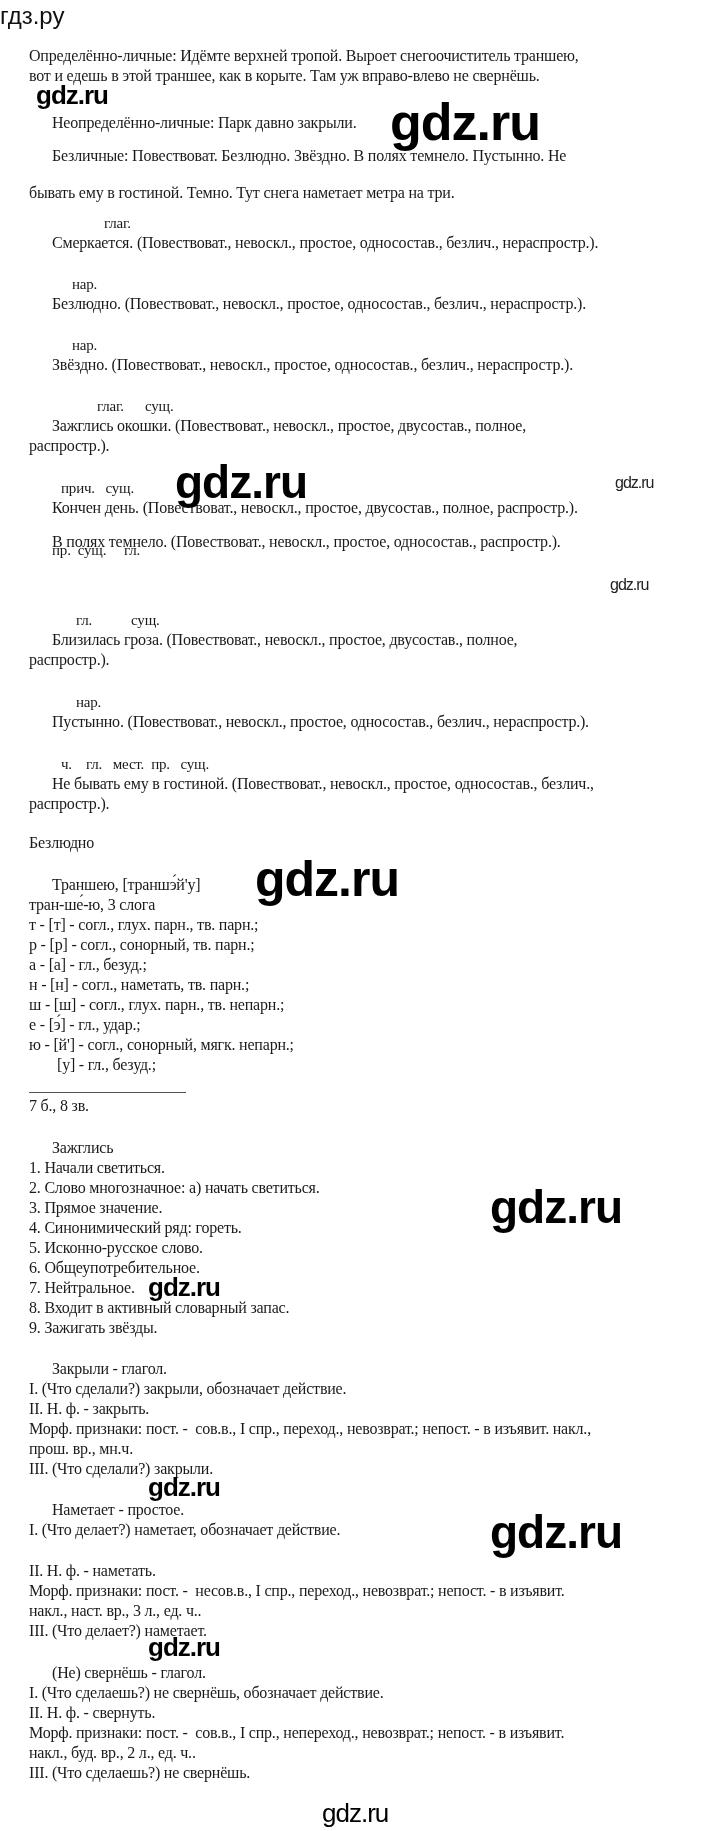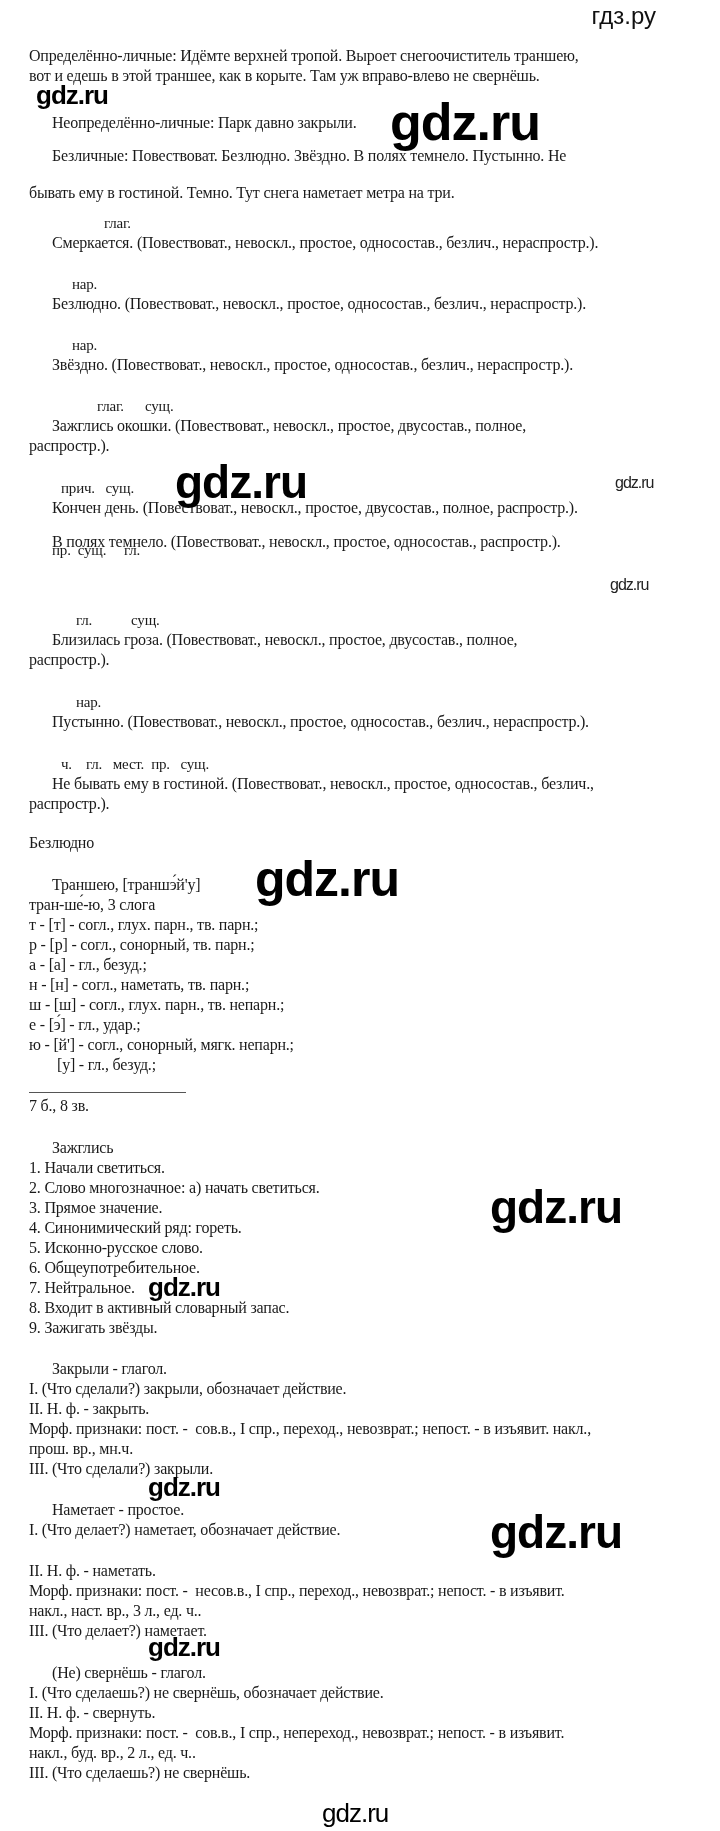--- a/index.html
+++ b/index.html
@@ -1,21 +1,21 @@
 <!DOCTYPE html>
 <html><head>
 <meta charset="utf-8">
 <style>
   html, body { margin: 0; padding: 0; background: #ffffff; }
   body {
     width: 720px; height: 1831px; position: relative; overflow: hidden;
     font-family: "Liberation Serif", serif; color: #1a1a1a;
   }
   .site-title {
-    position: absolute; top: 2px; left: 0; width: 656px; text-align: right;
+    position: absolute; top: 2px; left: 0; width: 656px; text-align: left;
     font-family: "Liberation Sans", sans-serif; font-size: 24px; color: #111;
   }
   .line {
     position: absolute; left: 29px; font-size: 16px; line-height: 18px;
     white-space: nowrap; letter-spacing: -0.2px;
   }
   .pos { font-size: 15px; }
   .wm-big {
     position: absolute; font-family: "Liberation Sans", sans-serif;
     font-weight: bold; color: #000; letter-spacing: -1px;

